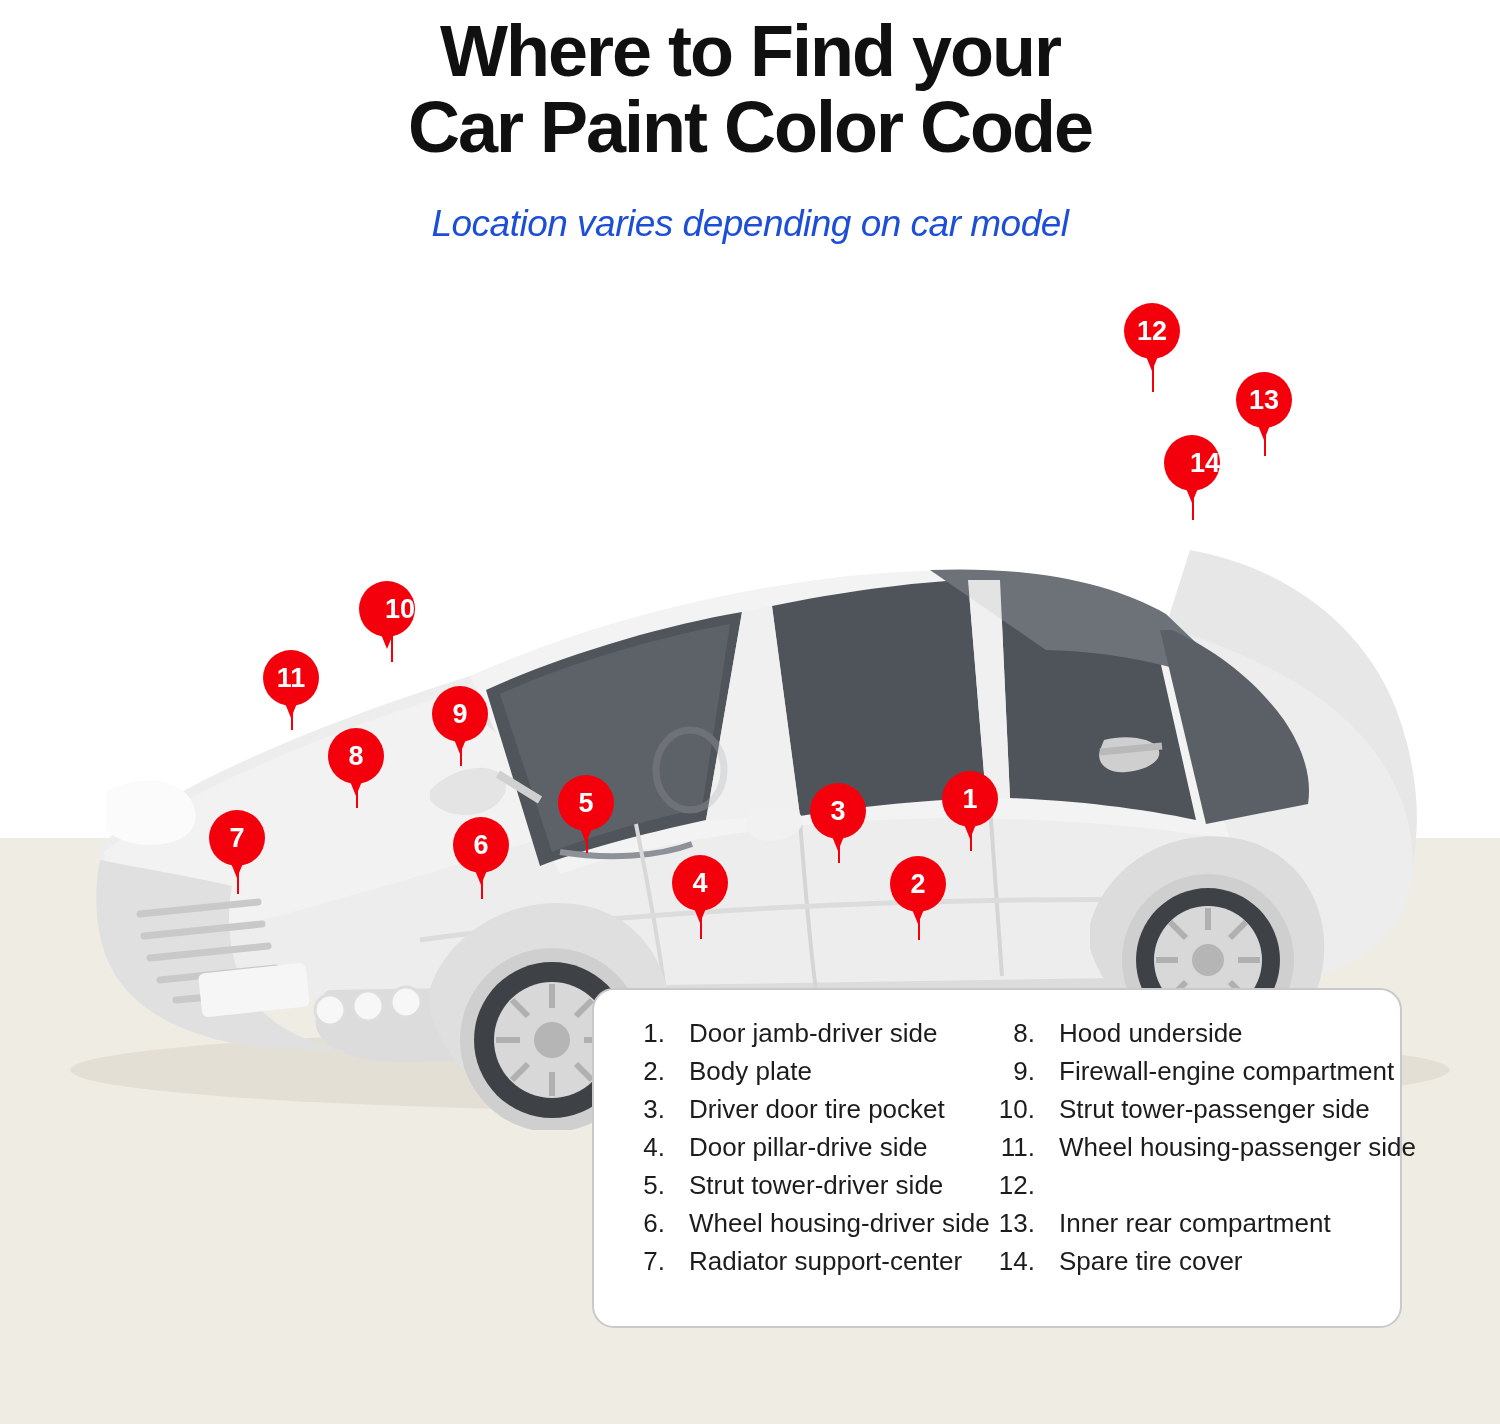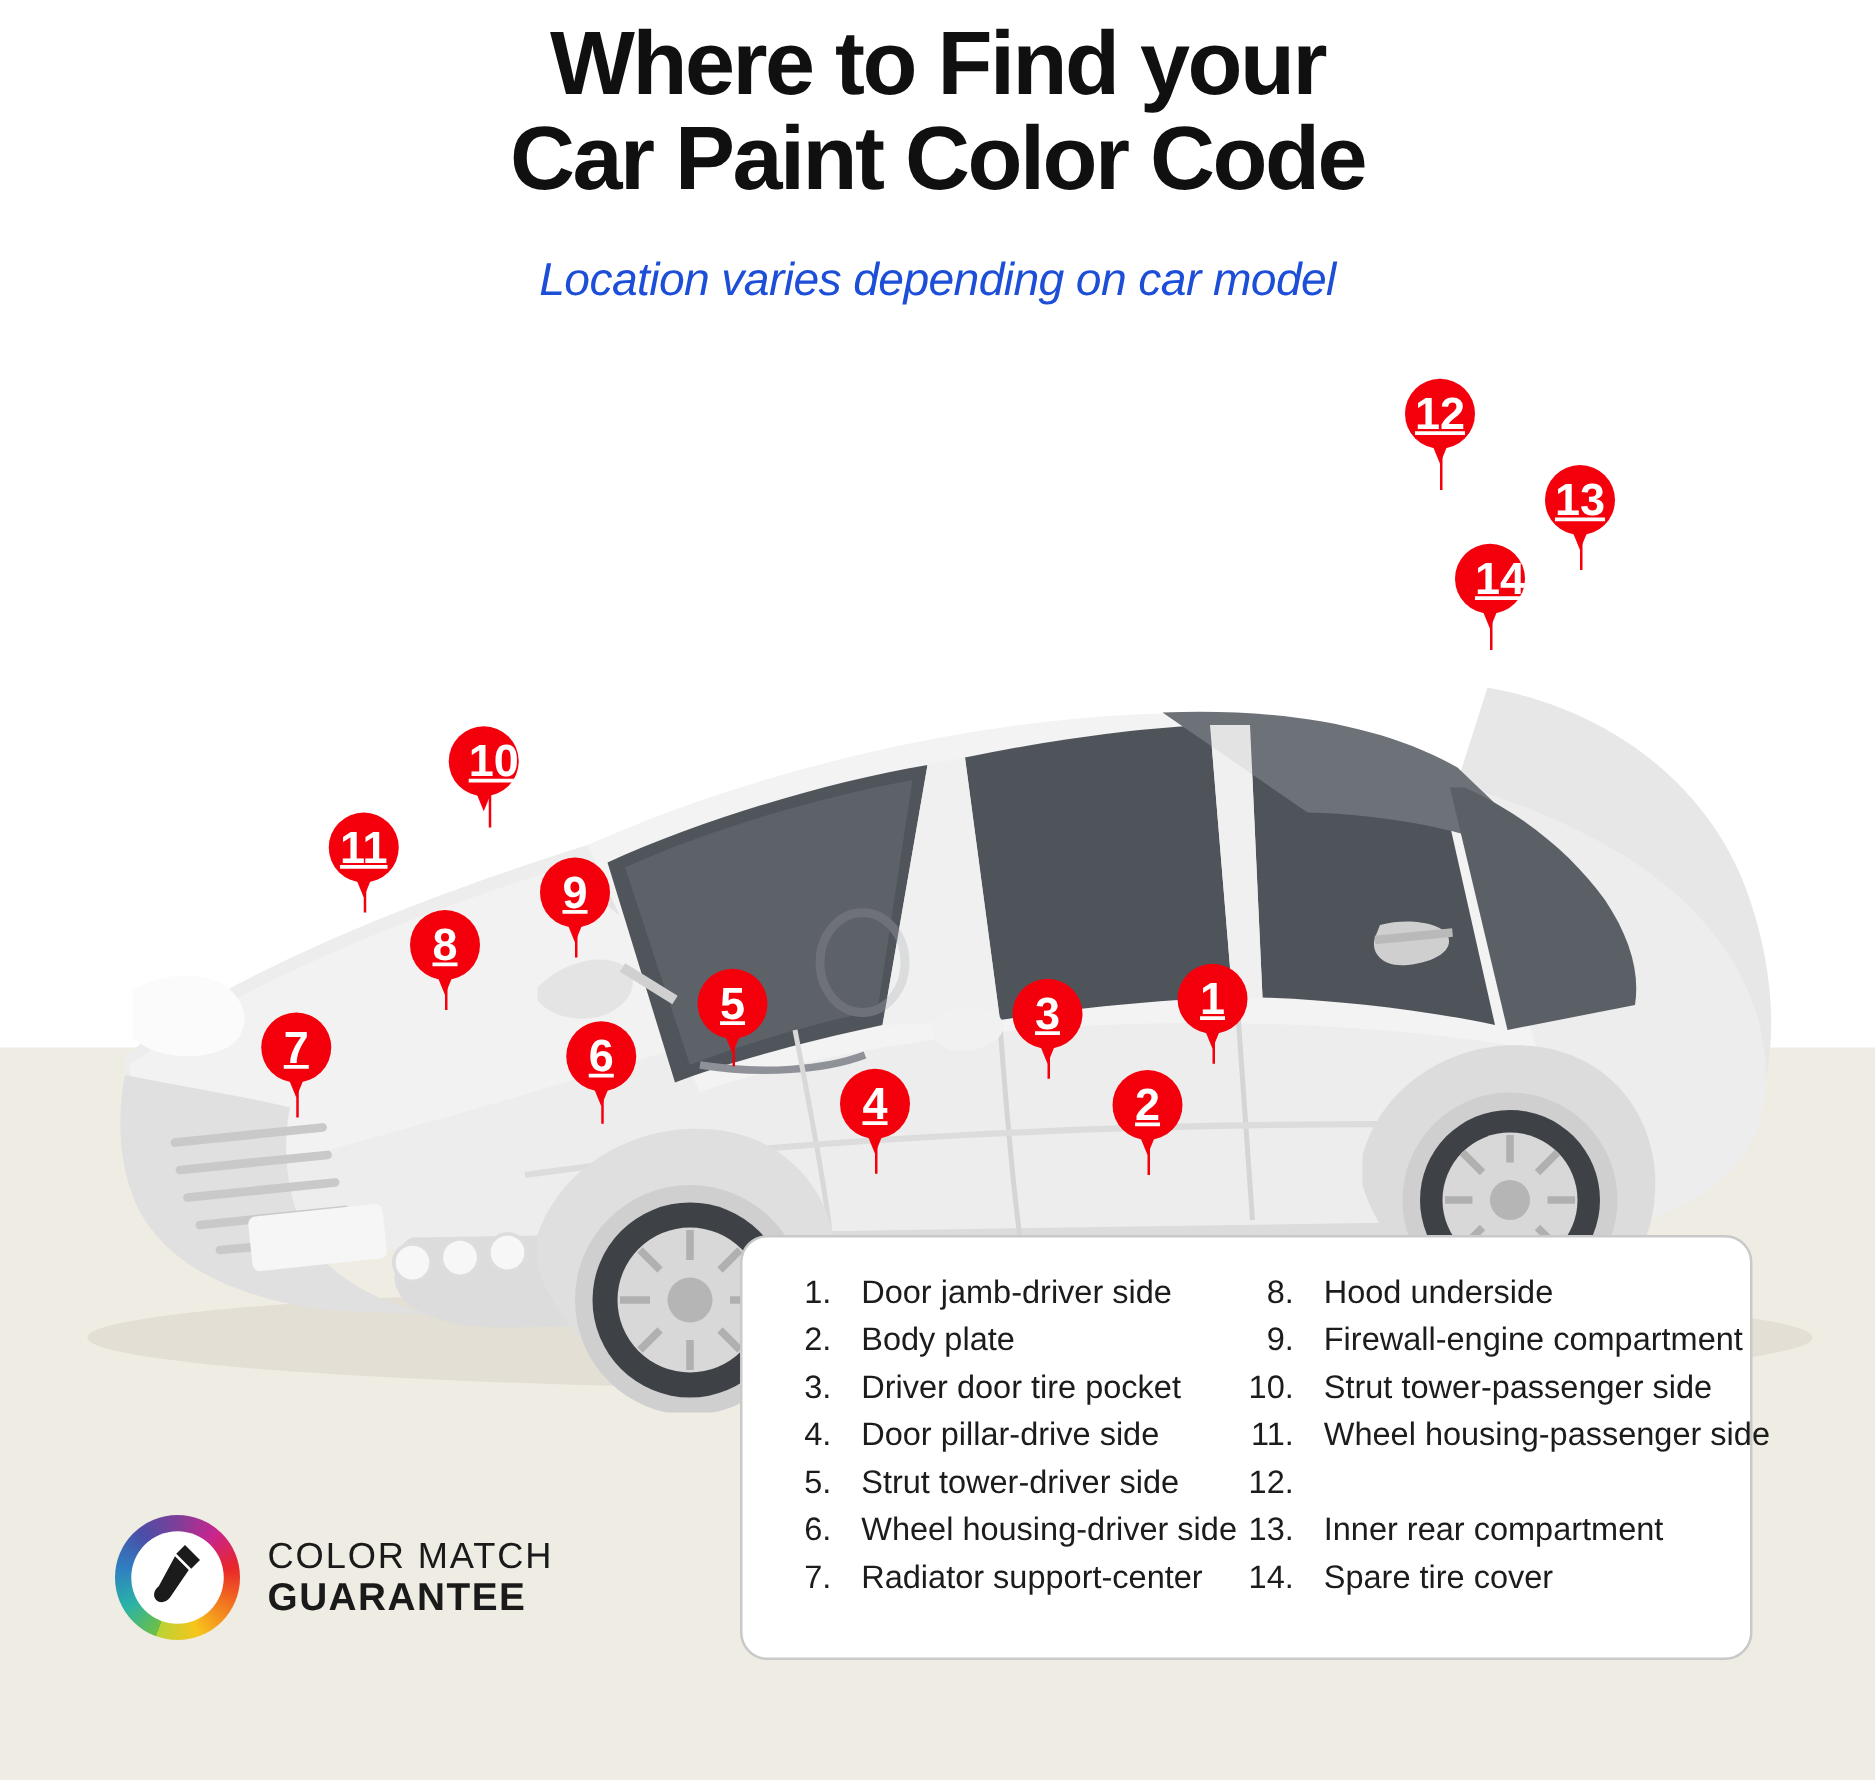--- a/index.html
+++ b/index.html
@@ -65,27 +65,26 @@
   }
 
   
   .pin {
     position: absolute;
     width: 56px;
     height: 56px;
     border-radius: 50%;
     background: #f4000c;
     color: #ffffff;
-    font-size: 36px;
+    font-size: 27px;
     font-weight: bold;
     display: flex;
     align-items: center;
     justify-content: center;
     box-sizing: border-box;
-    text-decoration: underline;
   }
   .pin::after {
     content: "";
     position: absolute;
     left: 50%;
     top: 46px;
     width: 0;
     height: 0;
     transform: translateX(-50%);
     border-left: 9px solid transparent;
@@ -460,26 +459,14 @@
           <span class="legend-text">Inner rear compartment</span>
         </div>
         <div class="legend-item">
           <span class="legend-num">14.</span>
           <span class="legend-text">Spare tire cover</span>
         </div>
       </div>
     </div>
   </div>
 
-  <div id="brand">
-    <div id="brand-ring">
-      <svg id="dropper" viewBox="0 0 44 58">
-        <path d="M28 2 L40 14 L33 21 L21 9 Z" fill="#1b1b1b"></path>
-        <path d="M20 11 L31 22 L16 44 C13 48 8 49 5 46 C2 43 3 38 7 35 Z" fill="#1b1b1b"></path>
-      </svg>
-    </div>
-    <div id="brand-text">
-      <span id="brand-line1">COLOR MATCH</span>
-      <span id="brand-line2">GUARANTEE</span>
-    </div>
-  </div>
 
 </div>
 
 </body></html>

